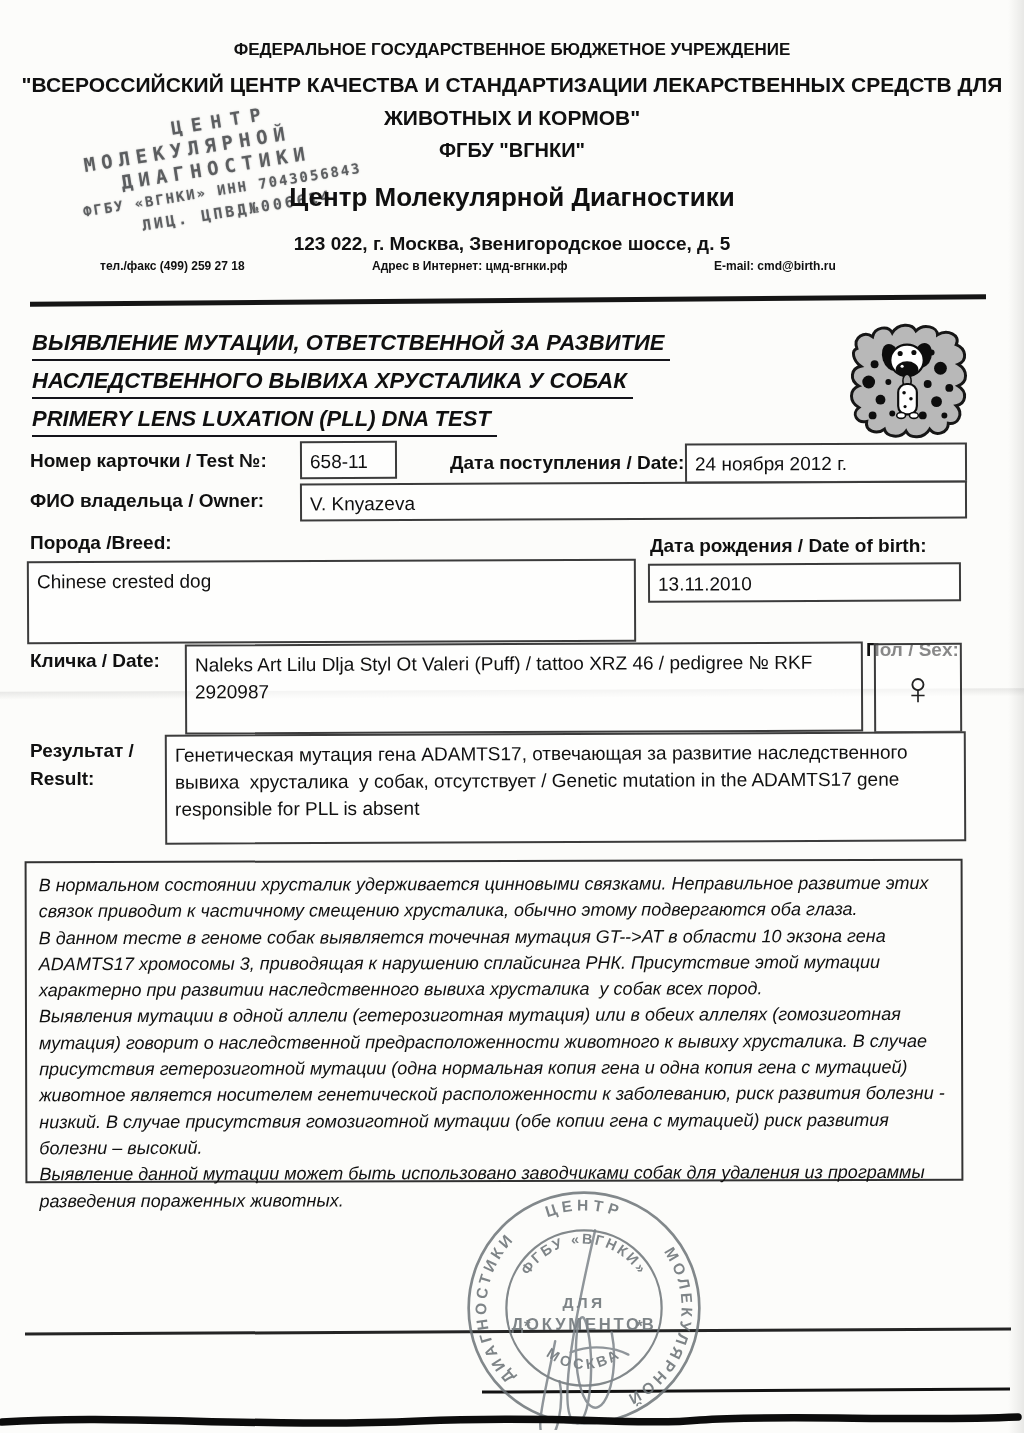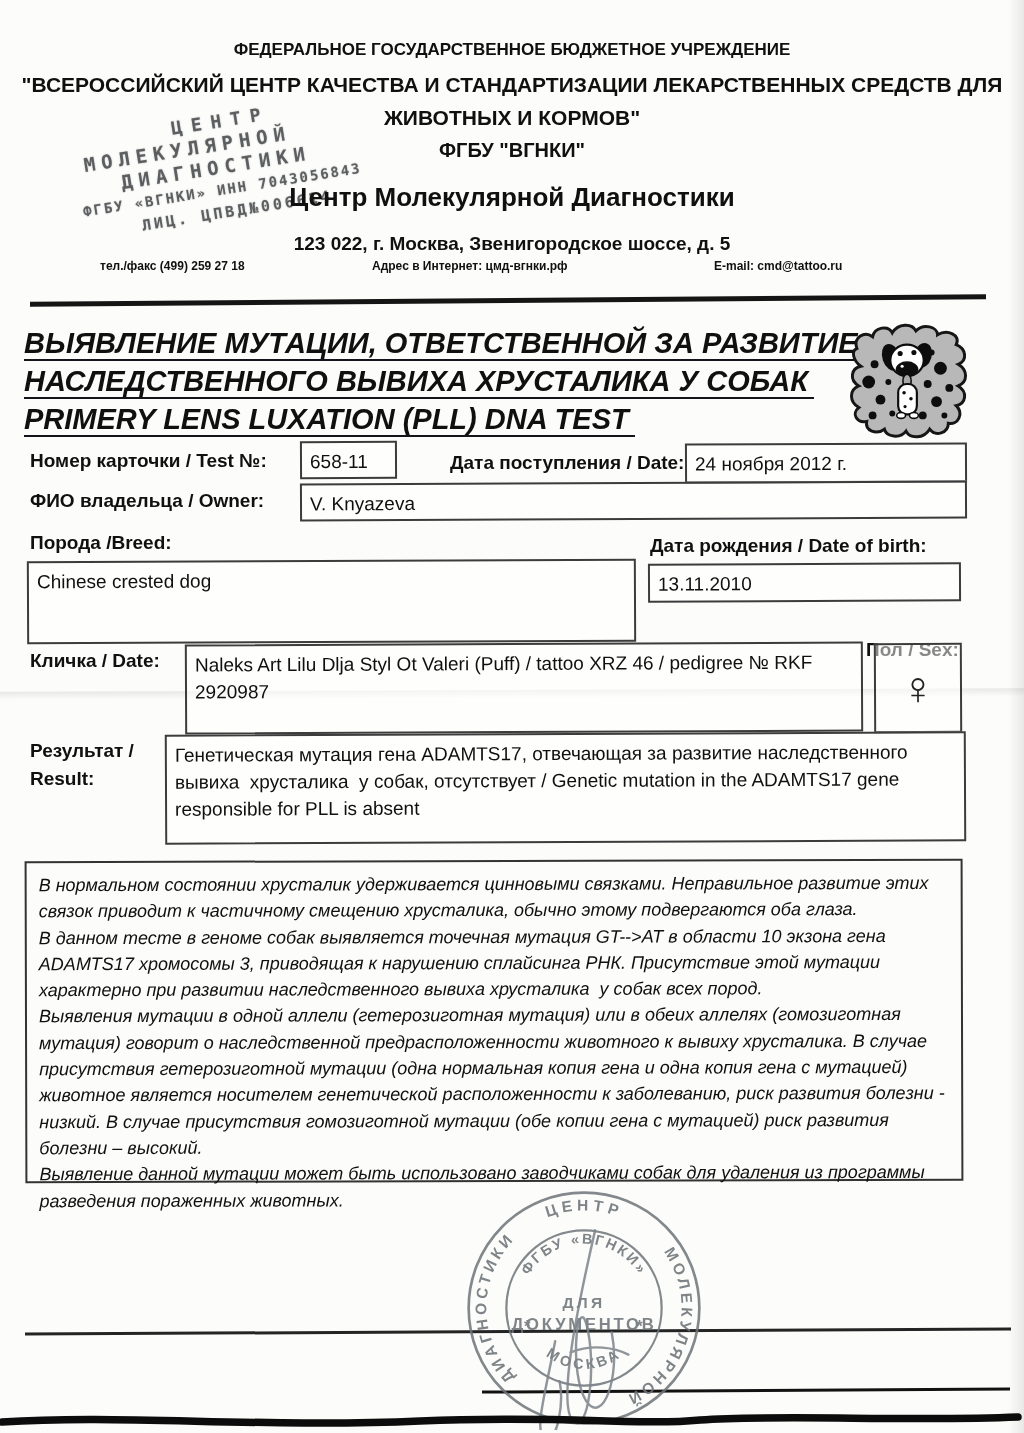--- a/index.html
+++ b/index.html
@@ -27,21 +27,21 @@
         text-shadow:0 0 1.5px rgba(72,74,77,0.45);line-height:23px;white-space:nowrap;}
   .ink1{font-size:18px;letter-spacing:9px;padding-left:100px;}
   .ink2{font-size:19px;letter-spacing:6px;padding-left:8px;}
   .ink3{font-size:19px;letter-spacing:6px;padding-left:42px;}
   .ink4{font-size:14px;letter-spacing:2px;padding-left:0;}
   .ink5{font-size:15px;letter-spacing:3px;padding-left:56px;}
 
   .thickrule{position:absolute;left:30px;top:298px;width:956px;height:5px;background:#151515;transform:rotate(-0.45deg);}
 
   
-  .titleblock{position:absolute;left:24px;top:330px;font-size:29px;font-weight:bold;font-style:italic;}
+  .titleblock{position:absolute;left:32px;top:330px;font-size:22px;font-weight:bold;font-style:italic;}
   .titleblock .tl{display:inline-block;border-bottom:2.5px solid #14141a;padding:0 6px 3px 0;margin-bottom:7px;}
   .titleblock div{line-height:26px;}
 
   
   .doglogo{position:absolute;left:845px;top:323px;}
 
   
   .lbl{position:absolute;font-size:19px;font-weight:bold;white-space:nowrap;}
   .box{position:absolute;border:2px solid #3c3c3c;font-size:19px;padding:5px 8px;box-sizing:border-box;
        background:rgba(255,255,255,0.5);transform:rotate(-0.25deg);line-height:27px;}
@@ -77,21 +77,21 @@
     <div class="ink2">МОЛЕКУЛЯРНОЙ</div>
     <div class="ink3">ДИАГНОСТИКИ</div>
     <div class="ink4">ФГБУ «ВГНКИ»   ИНН 7043056843</div>
     <div class="ink5">ЛИЦ. ЦПВД№006614</div>
   </div>
 
   <div class="hdr hname">Центр Молекулярной Диагностики</div>
   <div class="hdr haddr">123 022, г. Москва, Звенигородское шоссе, д. 5</div>
   <div class="contact c-phone">тел./факс (499) 259 27 18</div>
   <div class="contact c-web">Адрес в Интернет: цмд-вгнки.рф</div>
-  <div class="contact c-email">E-mail: cmd@tattoo.ru</div>
+  <div class="contact c-email">E-mail: cmd@birth.ru</div>
 
   <div class="thickrule"></div>
 
   <div class="titleblock">
     <div><span class="tl">ВЫЯВЛЕНИЕ МУТАЦИИ, ОТВЕТСТВЕННОЙ ЗА РАЗВИТИЕ</span></div>
     <div><span class="tl">НАСЛЕДСТВЕННОГО ВЫВИХА ХРУСТАЛИКА У СОБАК</span></div>
     <div><span class="tl">PRIMERY LENS LUXATION (PLL) DNA TEST</span></div>
   </div>
 
   <svg class="doglogo" width="128" height="118" viewBox="0 0 130 120">

